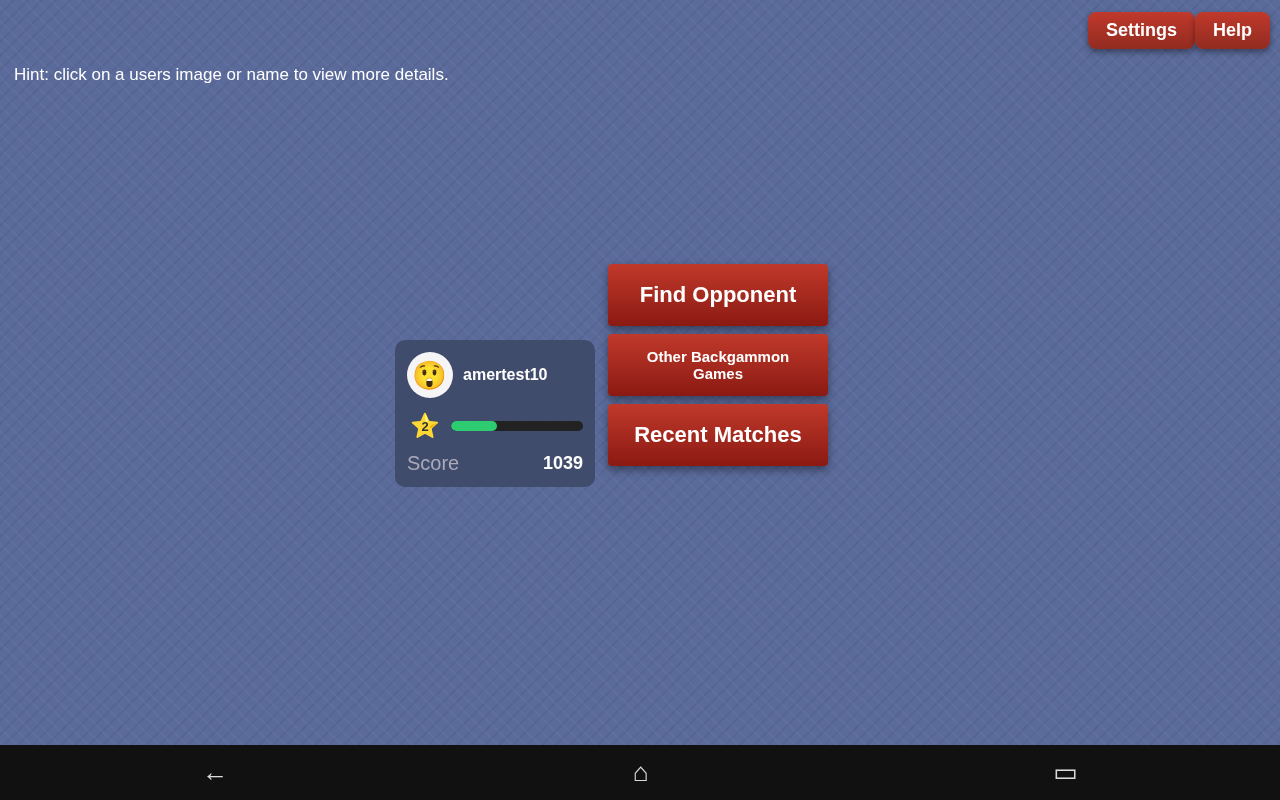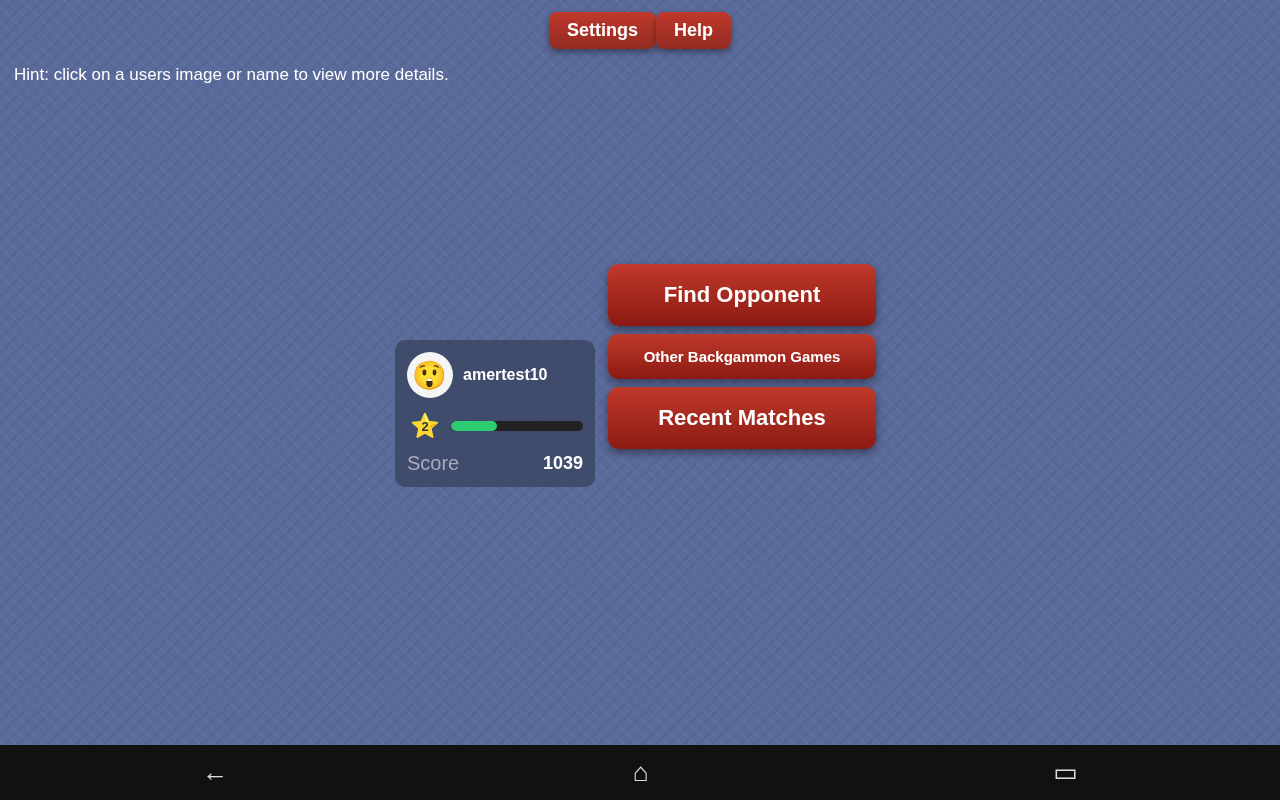--- a/index.html
+++ b/index.html
@@ -35,21 +35,21 @@
         );
     }
 
     
     .top-bar {
       position: absolute;
       top: 0; left: 0; right: 0;
       height: 60px;
       display: flex;
       align-items: center;
-      justify-content: center;
+      justify-content: flex-end;
       padding: 0 10px;
       z-index: 10;
     }
 
     .btn-red {
       background: linear-gradient(to bottom, #c0392b, #922b21);
       color: white;
       border: none;
       border-radius: 8px;
       font-size: 18px;
@@ -175,26 +175,26 @@
       position: absolute;
       left: 608px;
       top: 264px;
       display: flex;
       flex-direction: column;
       gap: 8px;
       z-index: 10;
     }
 
     .menu-btn {
-      width: 268px;
+      width: 220px;
       padding: 18px 20px;
       background: linear-gradient(to bottom, #c0392b, #8b1a12);
       color: white;
       border: none;
-      border-radius: 10px;
+      border-radius: 4px;
       font-size: 22px;
       font-weight: bold;
       cursor: pointer;
       box-shadow: 0 4px 8px rgba(0,0,0,0.4);
       text-align: center;
     }
 
     .menu-btn-small {
       font-size: 15px;
       padding: 14px 20px;

